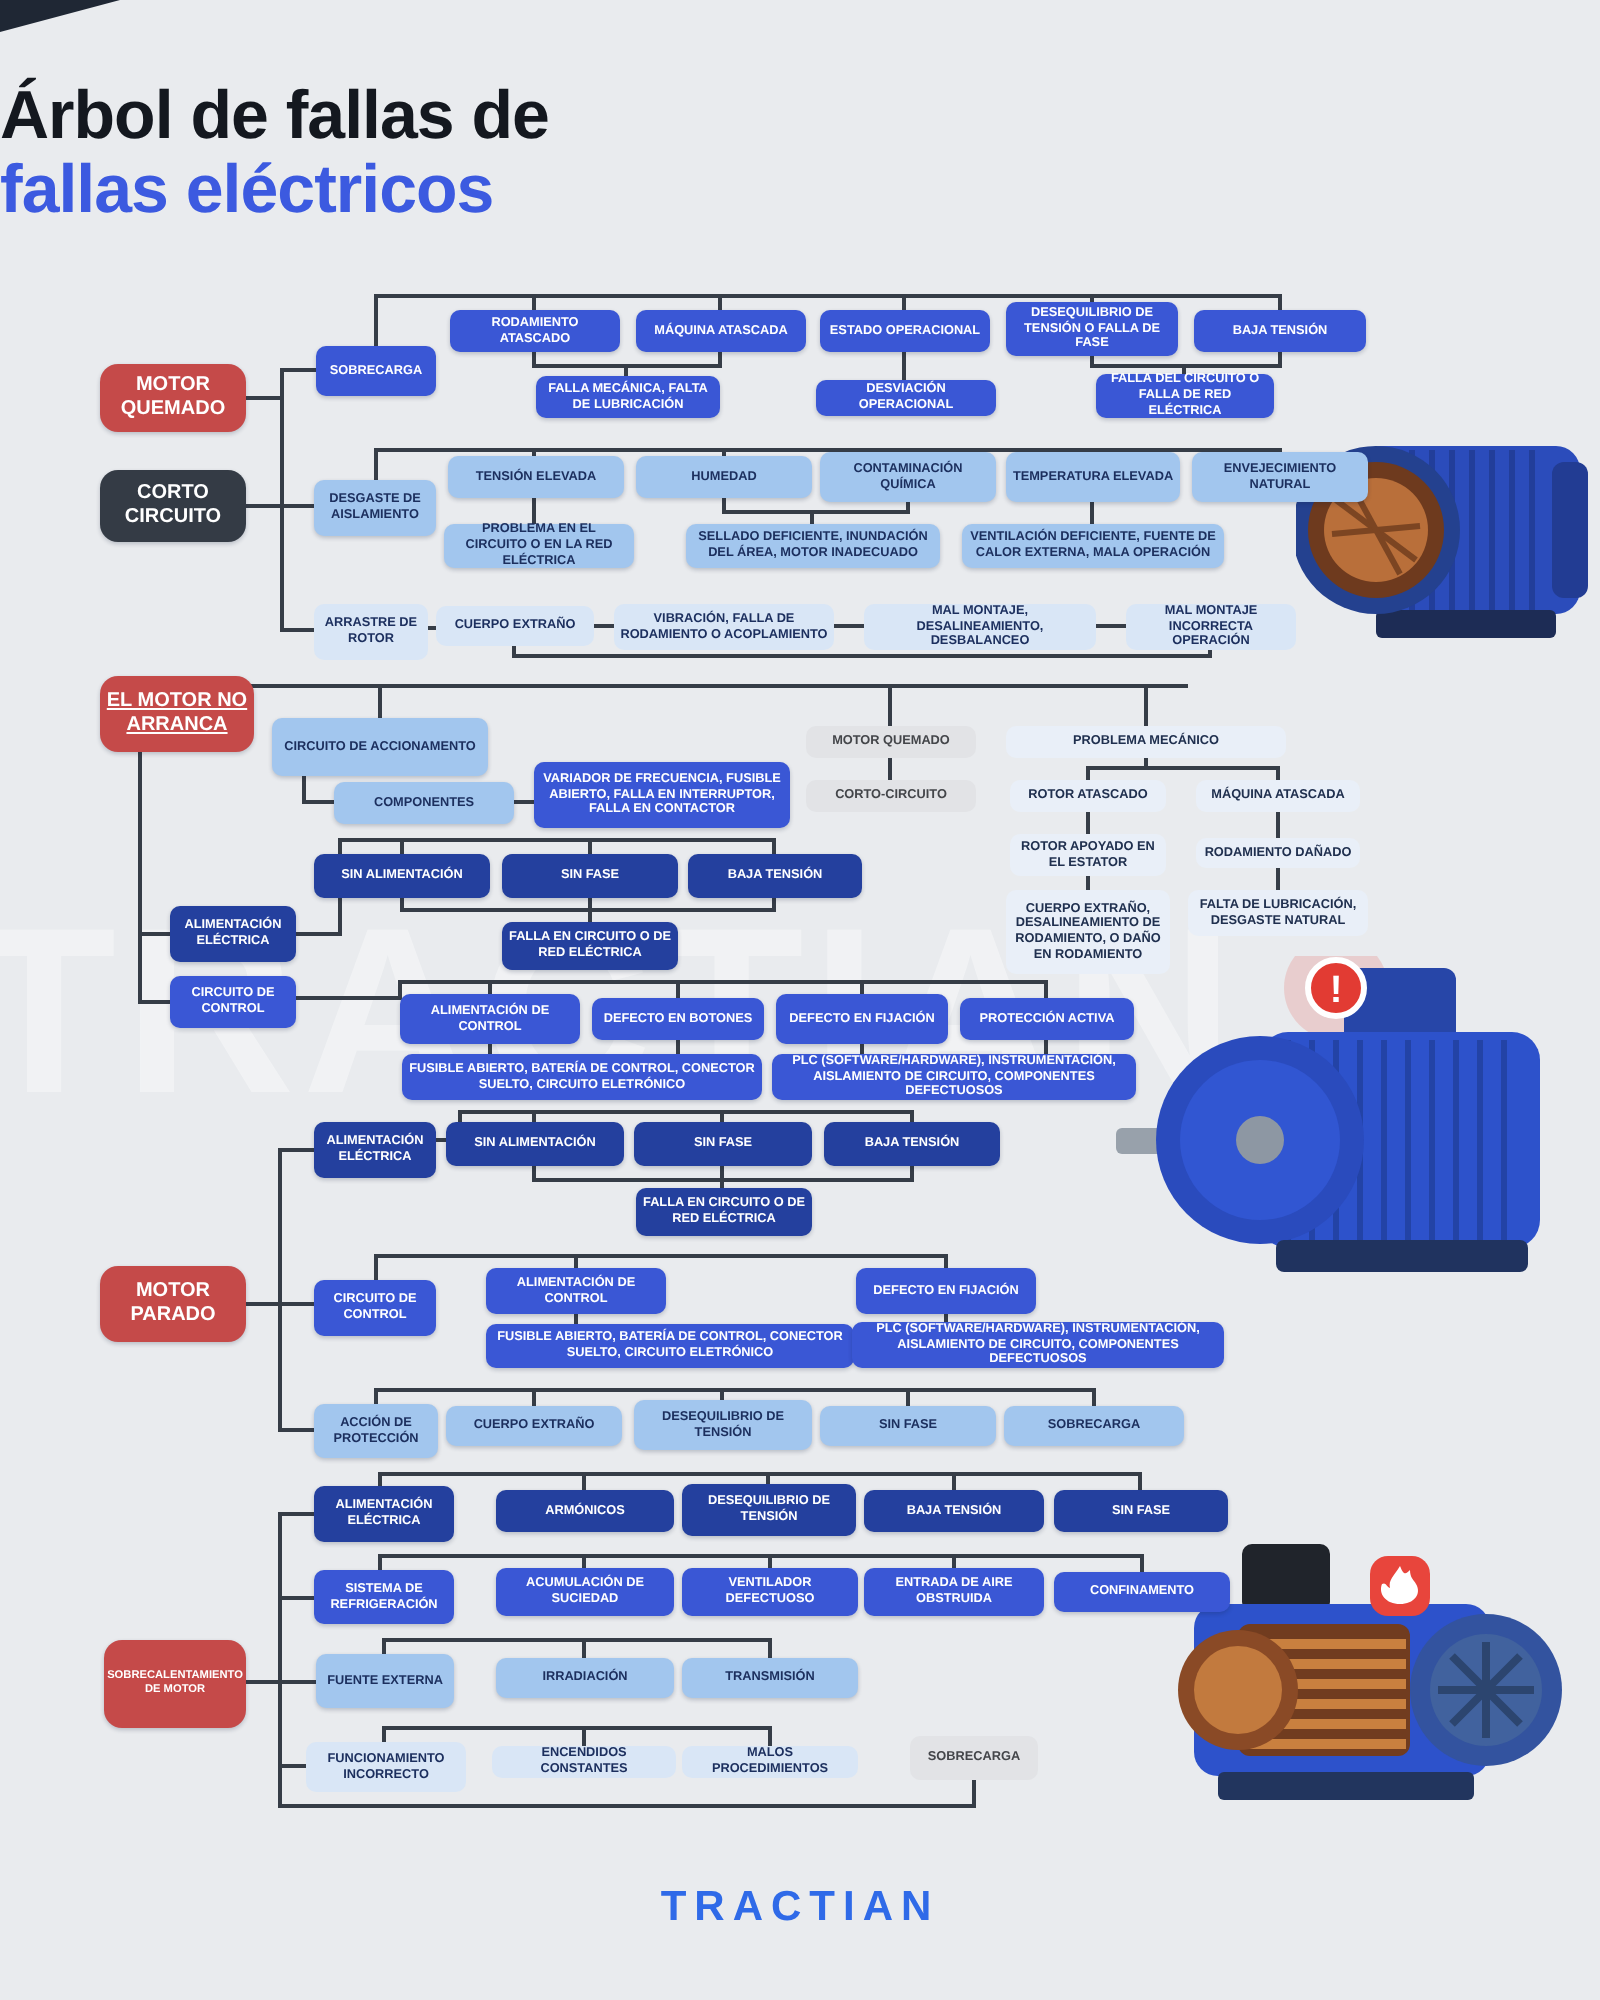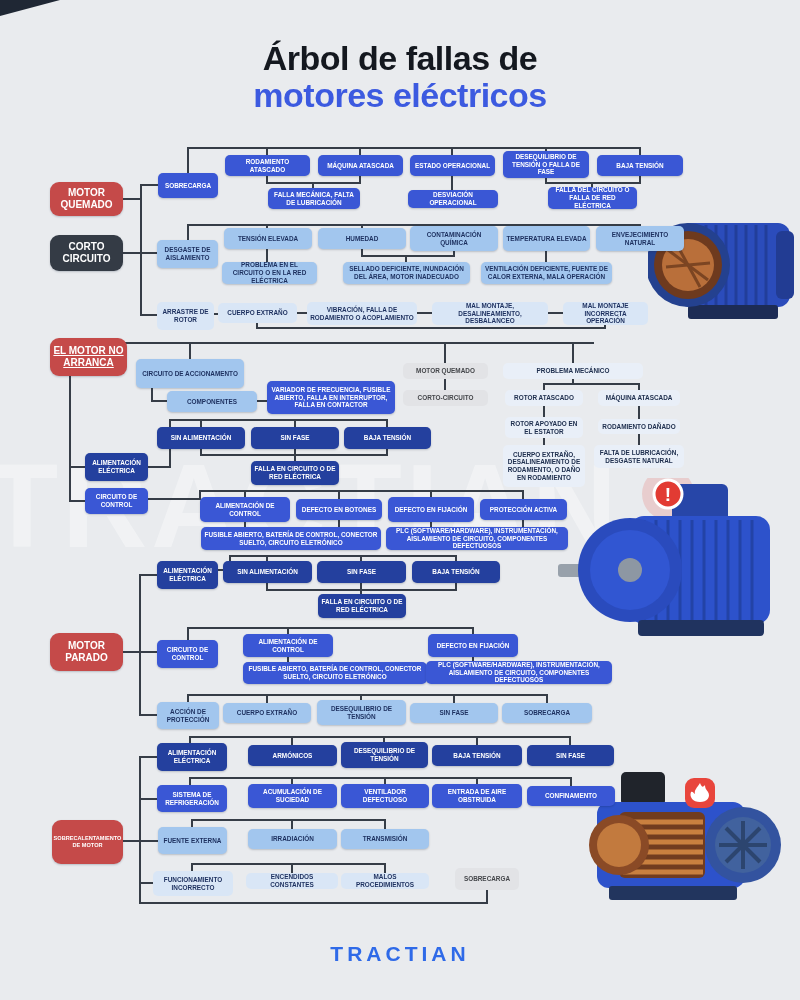--- a/index.html
+++ b/index.html
@@ -2,21 +2,21 @@
 <html><head>
 <meta charset="utf-8">
 <style>
   html,body{margin:0;padding:0;background:#cfd3d8;}
   #stage{position:relative;width:800px;height:1000px;margin:0 auto;background:#e9ebee;
          overflow:hidden;font-family:"Liberation Sans",sans-serif;}
   #corner{position:absolute;left:0;top:0;width:0;height:0;
           border-top:16px solid #1f2734;border-right:60px solid transparent;z-index:3;}
   #watermark{position:absolute;left:-14px;top:438px;font-size:118px;font-weight:800;
              color:#ffffff;opacity:.38;letter-spacing:4px;white-space:nowrap;z-index:0;}
-  #title{position:absolute;left:0;top:40px;width:100%;text-align:center;font-weight:800;
+  #title{position:absolute;left:0;top:40px;width:100%;font-weight:800;
          font-size:34px;line-height:1.08;z-index:2;letter-spacing:-.5px;}
   #title .t1{color:#14181f;display:block;}
   #title .t2{color:#3c5ae0;display:block;}
   #edges{position:absolute;left:0;top:0;width:800px;height:1000px;z-index:2;}
   #edges polyline{fill:none;stroke:#363d47;stroke-width:2;stroke-linecap:square;}
   #nodes{position:absolute;left:0;top:0;z-index:3;}
   .node{position:absolute;display:flex;align-items:center;justify-content:center;
         text-align:center;font-weight:700;line-height:1.2;padding:1px 3px;box-sizing:border-box;
         border-radius:5px;box-shadow:0 1px 2px rgba(20,30,60,.22);text-transform:uppercase;}
   .red{background:#c54a49;color:#fff;border-radius:9px;font-size:10px;}
@@ -34,21 +34,21 @@
 </style>
 </head>
 <body>
 
 <div id="stage">
   <div id="corner"></div>
   <div id="watermark">TRACTIAN</div>
 
   <div id="title">
     <span class="t1">Árbol de fallas de</span>
-    <span class="t2">motores eléctricos</span>
+    <span class="t2">fallas eléctricos</span>
   </div>
 
   <svg id="edges">
       <polyline points="123,199 141,199"></polyline>
       <polyline points="141,185 141,315"></polyline>
       <polyline points="141,185 158,185"></polyline>
       <polyline points="188,173 188,148"></polyline>
       <polyline points="188,148 640,148"></polyline>
       <polyline points="267,148 267,155"></polyline>
       <polyline points="360,148 360,155"></polyline>

